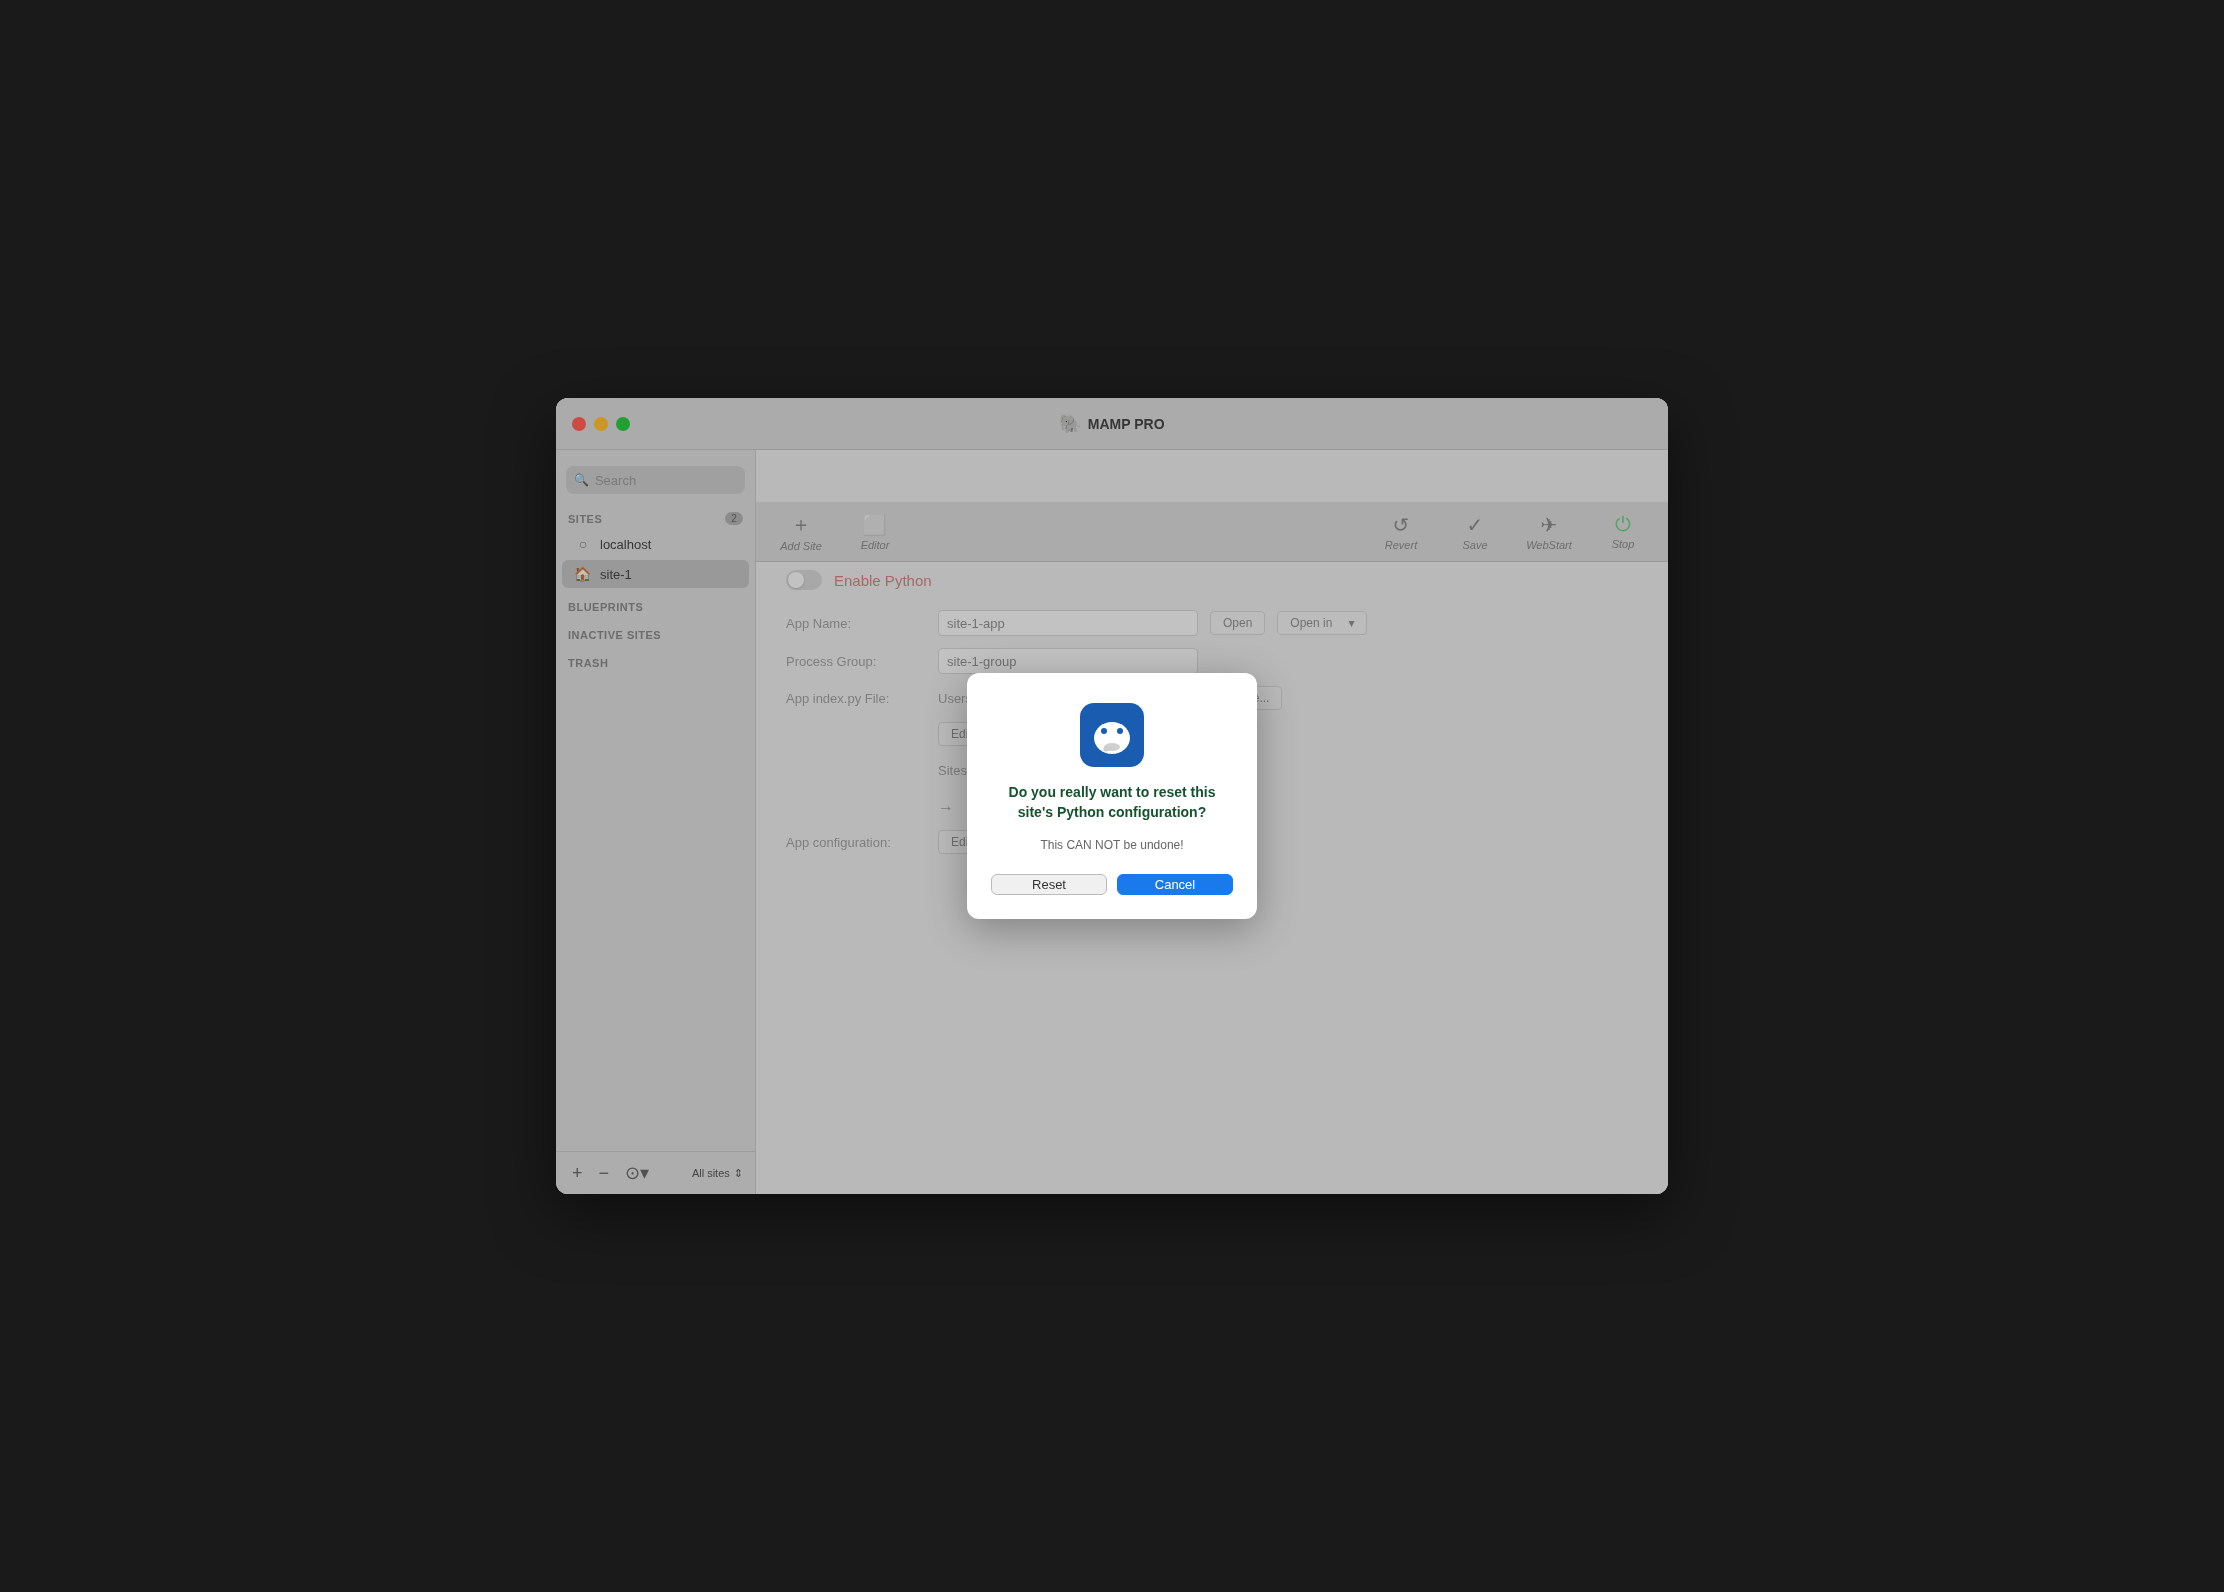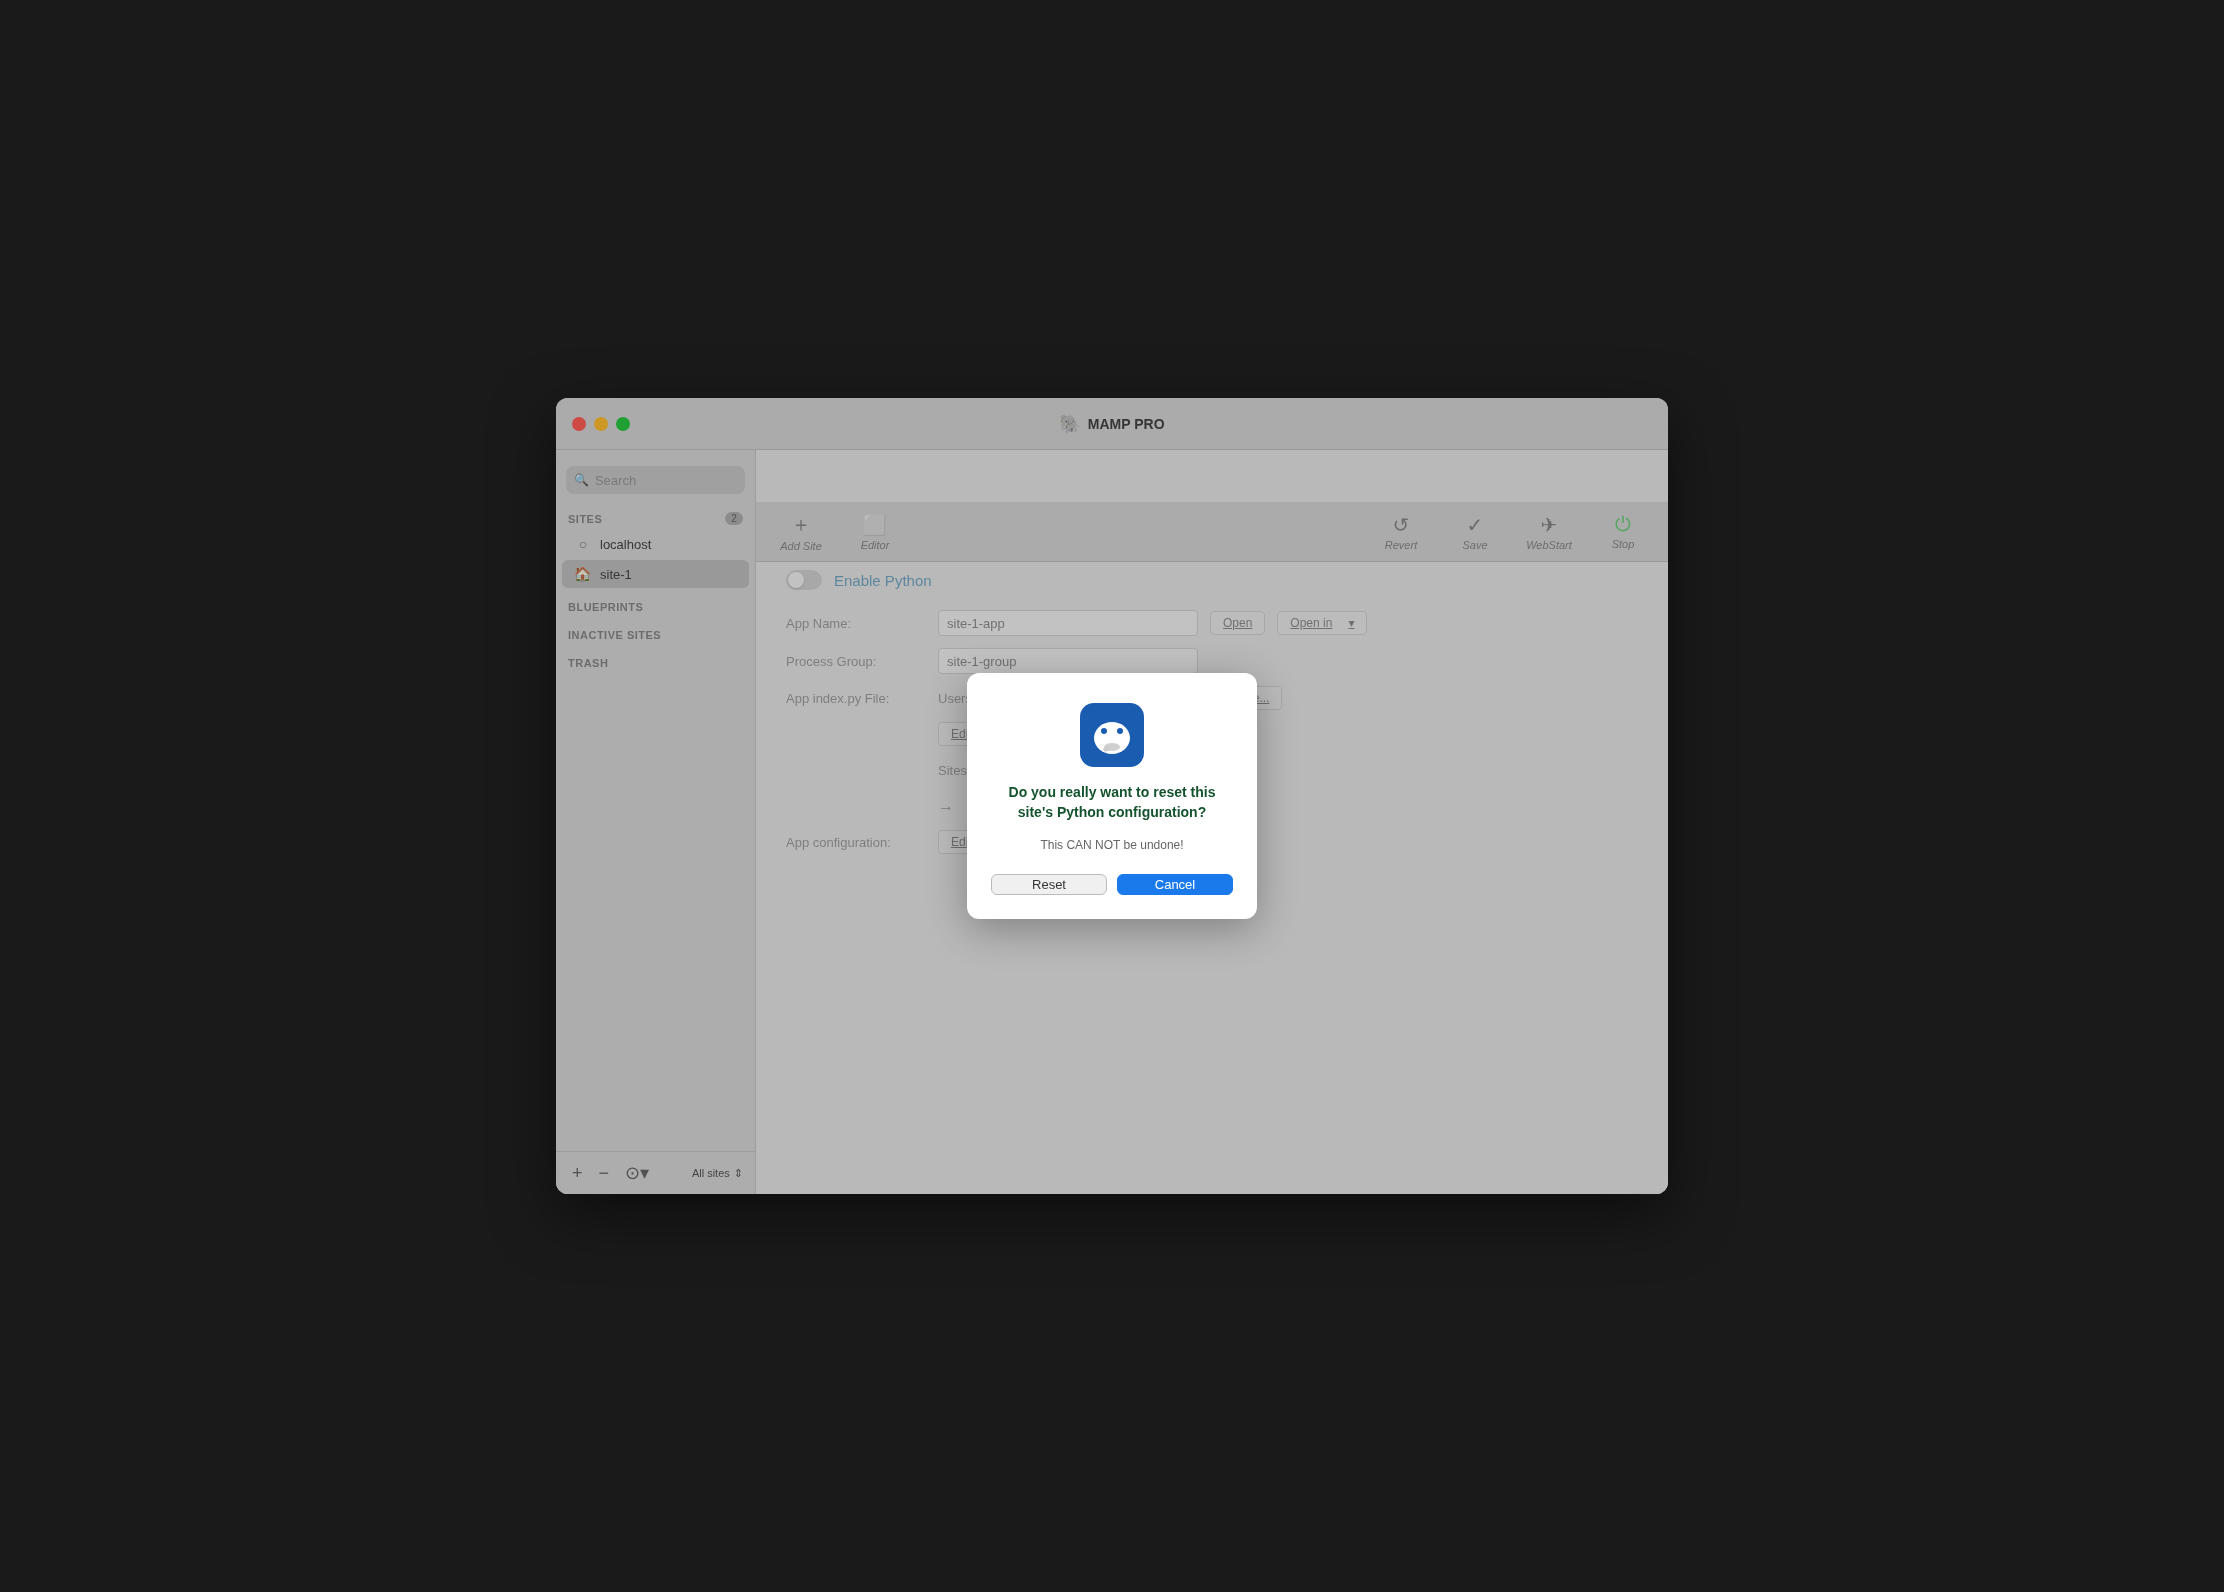--- a/index.html
+++ b/index.html
@@ -248,21 +248,21 @@
       background: white;
       border-radius: 50%;
       position: absolute;
       top: 2px;
       left: 2px;
       box-shadow: 0 1px 3px rgba(0,0,0,0.3);
     }
     .enable-label {
       font-size: 15px;
       font-weight: 500;
-      color: #0369a1;
+      color: #b91c1c;
     }
     .form-row {
       display: flex;
       align-items: center;
       margin-bottom: 12px;
       gap: 12px;
     }
     .form-label {
       font-size: 13px;
       color: #555;
@@ -282,21 +282,20 @@
       color: #333;
     }
     .form-btn {
       padding: 4px 12px;
       font-size: 12px;
       border-radius: 4px;
       border: 1px solid #bbb;
       background: #f0f0f0;
       cursor: pointer;
       color: #333;
-      text-decoration: underline;
     }
     .form-btn-dropdown {
       display: flex;
       align-items: center;
       gap: 16px;
     }
     .path-text {
       font-size: 13px;
       color: #555;
     }

